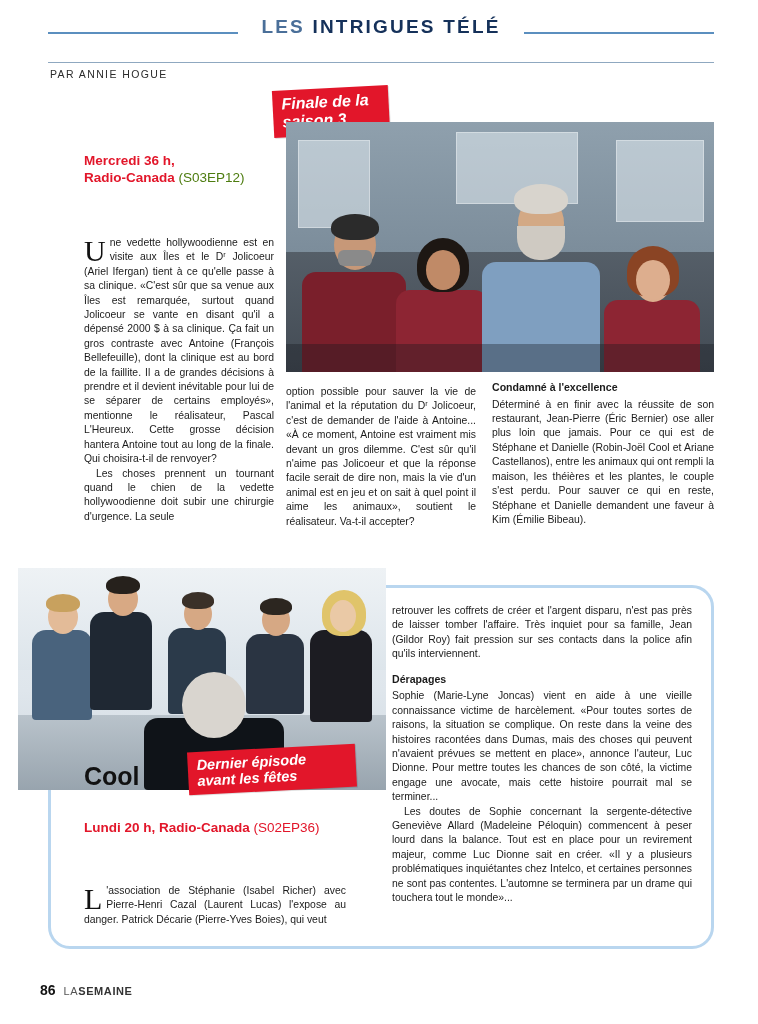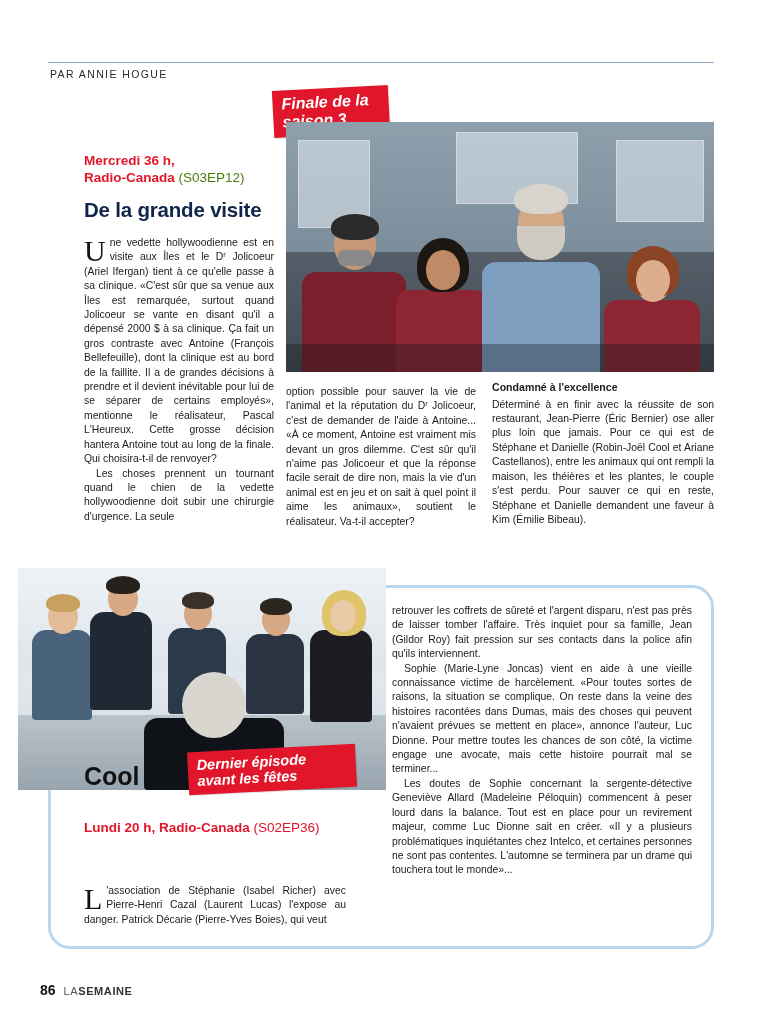--- a/index.html
+++ b/index.html
@@ -270,32 +270,36 @@
   .p2-table {
     position: absolute; left: 0; bottom: 0; width: 100%; height: 34%;
     background: linear-gradient(180deg,#b9c3cb 0%, #98a4ae 100%);
   }
 </style>
 </head>
 <body>
 
 <div class="page">
 
+  <div class="masthead">
+    <div class="mast-line left"></div>
+    <div class="mast-line right"></div>
+    <div class="mast-text"><span class="light">LES </span><span>INTRIGUES TÉLÉ</span></div>
+  </div>
   <div class="byline-rule"></div>
   <div class="byline">PAR ANNIE HOGUE</div>
 
 
   <div class="flag flag1">Finale de la saison 3</div>
 
   <div class="art1-sched">
     <span>Mercredi 36 h,</span><br>
     <span>Radio-Canada</span><span class="ep"> (S03EP12)</span>
   </div>
 
-  <div class="art1-subtitle">De la grande visite</div>
 
   <div class="photo1">
     <div class="p1-bg"></div>
     <div class="p1-wall"></div>
     <div class="p1-win" style="left:12px;top:18px;width:70px;height:86px;"></div>
     <div class="p1-win" style="left:170px;top:10px;width:120px;height:70px;"></div>
     <div class="p1-win" style="left:330px;top:18px;width:86px;height:80px;"></div>
 
     <div class="person">
       <div class="body-sc" style="left:16px;top:150px;width:104px;height:104px;background:#7a1f2b;"></div>
@@ -387,21 +391,22 @@
   <div class="art2-title">Cool</div>
 
   <div class="art2-sched"><span>Lundi 20 h, Radio-Canada</span><span class="ep"> (S02EP36)</span></div>
 
 
   <div class="col a2c1">
     <p class="dropcap-block"><span class="dropcap">L</span><span>'association de Stéphanie (Isabel Richer) avec Pierre-Henri Cazal (Laurent Lucas) l'expose au danger. Patrick Décarie (Pierre-Yves Boies), qui veut</span></p>
   </div>
 
   <div class="col a2c2">
-    <p>retrouver les coffrets de sûreté et l'argent disparu, n'est pas près de laisser tomber l'affaire. Très inquiet pour sa famille, Jean (Gildor Roy) fait pression sur ses contacts dans la police afin qu'ils interviennent.</p>
+    <p>retrouver les coffrets de créer et l'argent disparu, n'est pas près de laisser tomber l'affaire. Très inquiet pour sa famille, Jean (Gildor Roy) fait pression sur ses contacts dans la police afin qu'ils interviennent.</p>
+    <div class="sub" style="margin-top:10px;">Dérapages</div>
     <p>Sophie (Marie-Lyne Joncas) vient en aide à une vieille connaissance victime de harcèlement. «Pour toutes sortes de raisons, la situation se complique. On reste dans la veine des histoires racontées dans Dumas, mais des choses qui peuvent n'avaient prévues se mettent en place», annonce l'auteur, Luc Dionne. Pour mettre toutes les chances de son côté, la victime engage une avocate, mais cette histoire pourrait mal se terminer...</p>
     <p>Les doutes de Sophie concernant la sergente-détective Geneviève Allard (Madeleine Péloquin) commencent à peser lourd dans la balance. Tout est en place pour un revirement majeur, comme Luc Dionne sait en créer. «Il y a plusieurs problématiques inquiétantes chez Intelco, et certaines personnes ne sont pas contentes. L'automne se terminera par un drame qui touchera tout le monde»...</p>
   </div>
 
   <div class="footer">
     <span class="pagenum">86</span>
     <span class="mag"><span>LA</span><b>SEMAINE</b></span>
   </div>
 
 </div>

